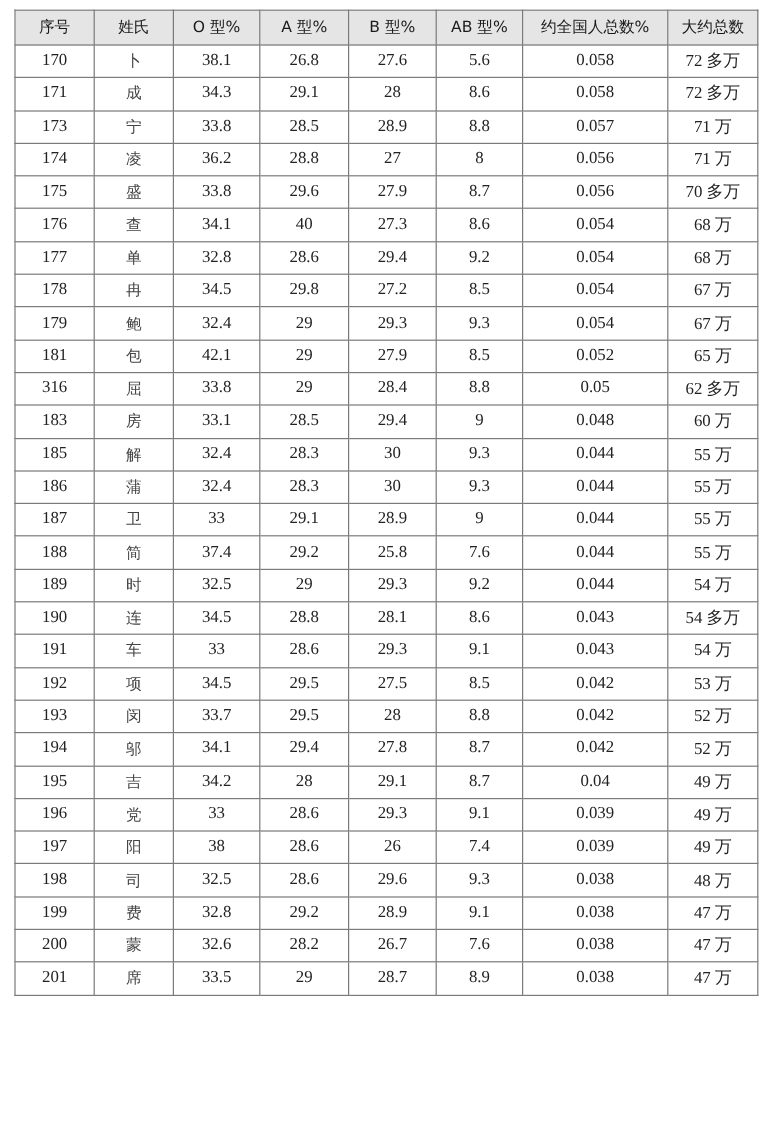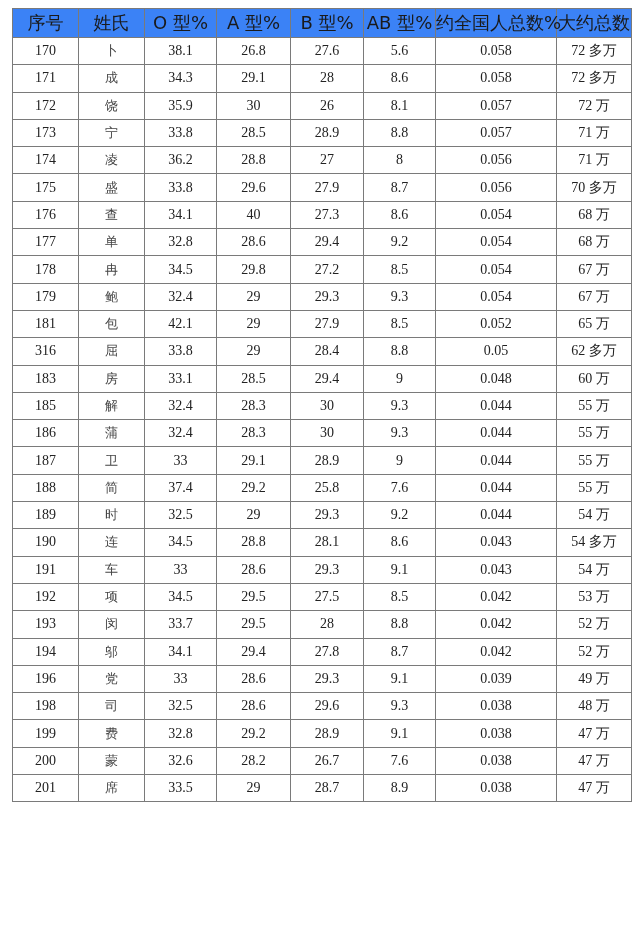--- a/index.html
+++ b/index.html
@@ -12,25 +12,25 @@
     border: 1.5px solid #555;
   }
   table.blood th, table.blood td {
     border: 1px solid #7a7a7a;
     text-align: center;
     padding: 0;
     color: #222;
     white-space: nowrap;
   }
   table.blood th {
-    background: #3b82f6;
+    background: #e5e5e5;
     height: 28px;
     font-family: "DejaVu Sans", sans-serif;
     font-weight: normal;
-    font-size: 18px;
+    font-size: 13px;
     color: #1a1a1a;
   }
   table.blood td {
     height: 26.3px;
     font-family: "Liberation Serif", "DejaVu Serif", serif;
     font-size: 14px;
   }
   table.blood td.name { font-family: "DejaVu Sans", sans-serif; font-size: 13px; color: #444; }
 </style>
 </head>
@@ -74,30 +74,20 @@
         <td>171</td>
         <td class="name">成</td>
         <td>34.3</td>
         <td>29.1</td>
         <td>28</td>
         <td>8.6</td>
         <td>0.058</td>
         <td>72 多万</td>
       </tr>
       <tr>
-        <td>172</td>
-        <td class="name">饶</td>
-        <td>35.9</td>
-        <td>30</td>
-        <td>26</td>
-        <td>8.1</td>
-        <td>0.057</td>
-        <td>72 万</td>
-      </tr>
-      <tr>
         <td>173</td>
         <td class="name">宁</td>
         <td>33.8</td>
         <td>28.5</td>
         <td>28.9</td>
         <td>8.8</td>
         <td>0.057</td>
         <td>71 万</td>
       </tr>
       <tr>
@@ -284,26 +274,46 @@
         <td>194</td>
         <td class="name">邬</td>
         <td>34.1</td>
         <td>29.4</td>
         <td>27.8</td>
         <td>8.7</td>
         <td>0.042</td>
         <td>52 万</td>
       </tr>
       <tr>
+        <td>195</td>
+        <td class="name">吉</td>
+        <td>34.2</td>
+        <td>28</td>
+        <td>29.1</td>
+        <td>8.7</td>
+        <td>0.04</td>
+        <td>49 万</td>
+      </tr>
+      <tr>
         <td>196</td>
         <td class="name">党</td>
         <td>33</td>
         <td>28.6</td>
         <td>29.3</td>
         <td>9.1</td>
+        <td>0.039</td>
+        <td>49 万</td>
+      </tr>
+      <tr>
+        <td>197</td>
+        <td class="name">阳</td>
+        <td>38</td>
+        <td>28.6</td>
+        <td>26</td>
+        <td>7.4</td>
         <td>0.039</td>
         <td>49 万</td>
       </tr>
       <tr>
         <td>198</td>
         <td class="name">司</td>
         <td>32.5</td>
         <td>28.6</td>
         <td>29.6</td>
         <td>9.3</td>

